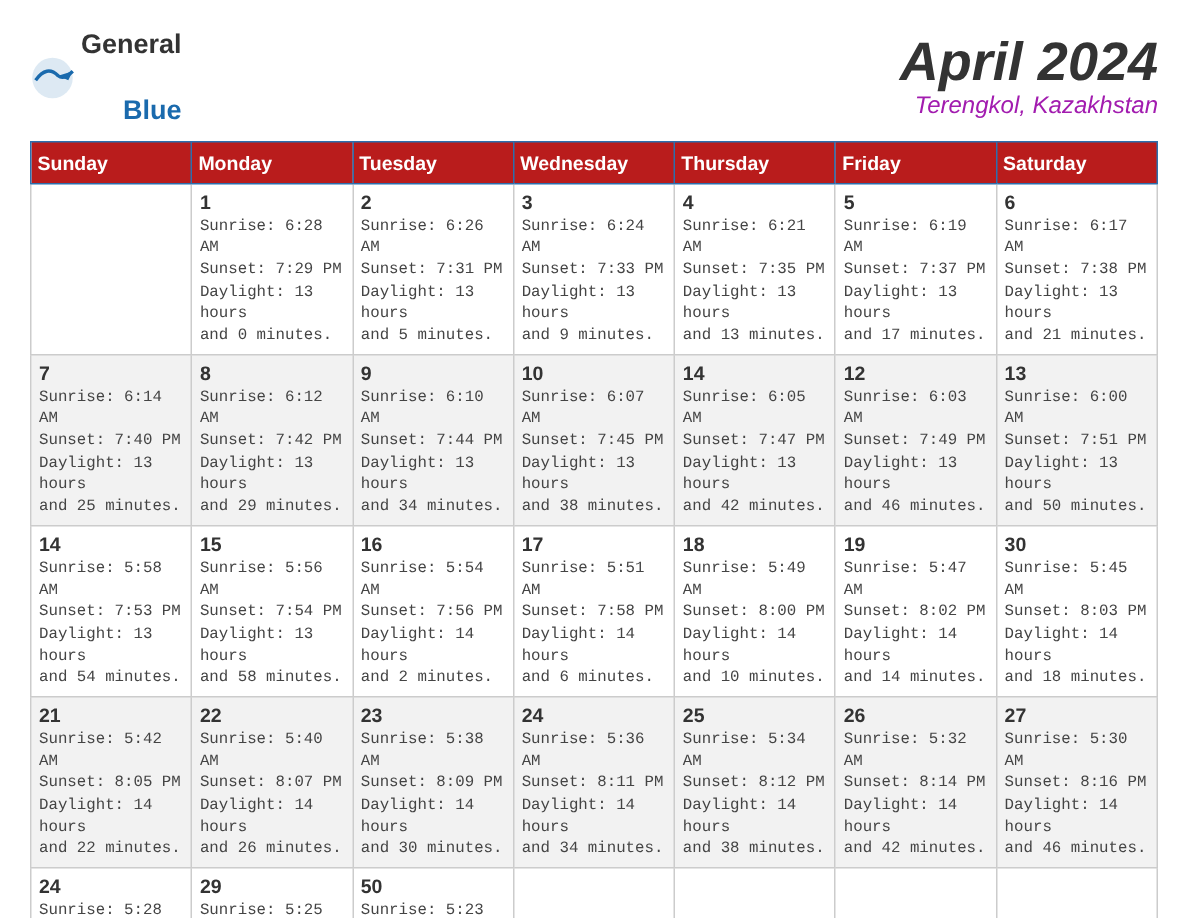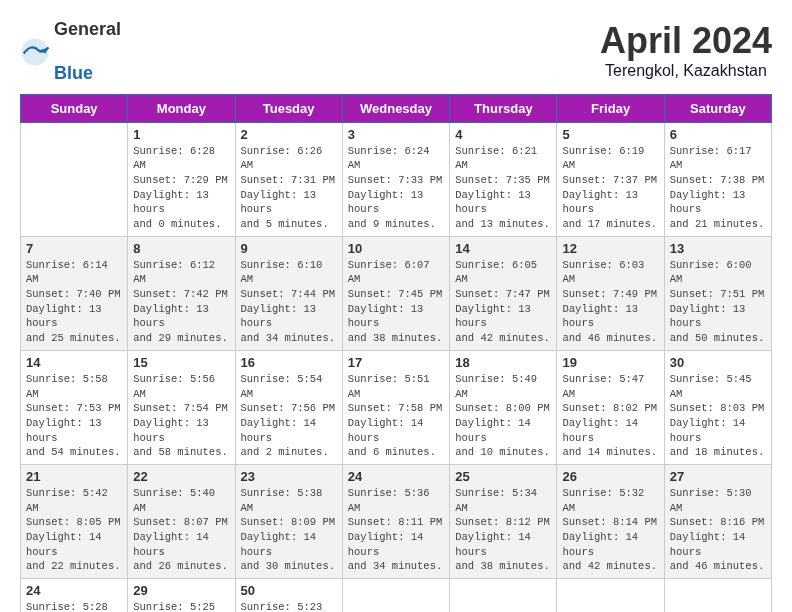--- a/index.html
+++ b/index.html
@@ -12,57 +12,59 @@
     }
     .header-area {
       display: flex;
       justify-content: space-between;
       align-items: flex-start;
       margin-bottom: 10px;
     }
     .logo {
       display: flex;
       align-items: center;
+      text-align: right;
     }
     .logo-text {
       display: flex;
       flex-direction: column;
       font-size: 18px;
       font-weight: bold;
       line-height: 1.1;
     }
     .logo-general { color: #333; }
     .logo-blue { color: #1a6aad; margin-top: 24px; }
     .logo-icon {
       width: 30px;
       height: 30px;
       margin-right: 4px;
     }
     .title-block {
-      text-align: center;
+      text-align: right;
+      font-style: italic;
     }
     .month-title {
       font-size: 36px;
       font-weight: bold;
       color: #333;
     }
     .location {
       font-size: 16px;
-      color: #0f172a;
+      color: #a21caf;
     }
     .calendar-table {
       width: 100%;
       border-collapse: collapse;
       font-size: 11px;
     }
     .calendar-table th {
-      background-color: #a21caf;
+      background-color: #b91c1c;
       color: #fff;
       padding: 6px 4px;
-      text-align: center;
+      text-align: left;
       font-size: 13px;
       font-weight: bold;
       border: 1px solid #2c6fad;
     }
     .calendar-table td {
       border: 1px solid #ccc;
       vertical-align: top;
       padding: 4px 5px;
       width: 108px;
       min-height: 80px;

